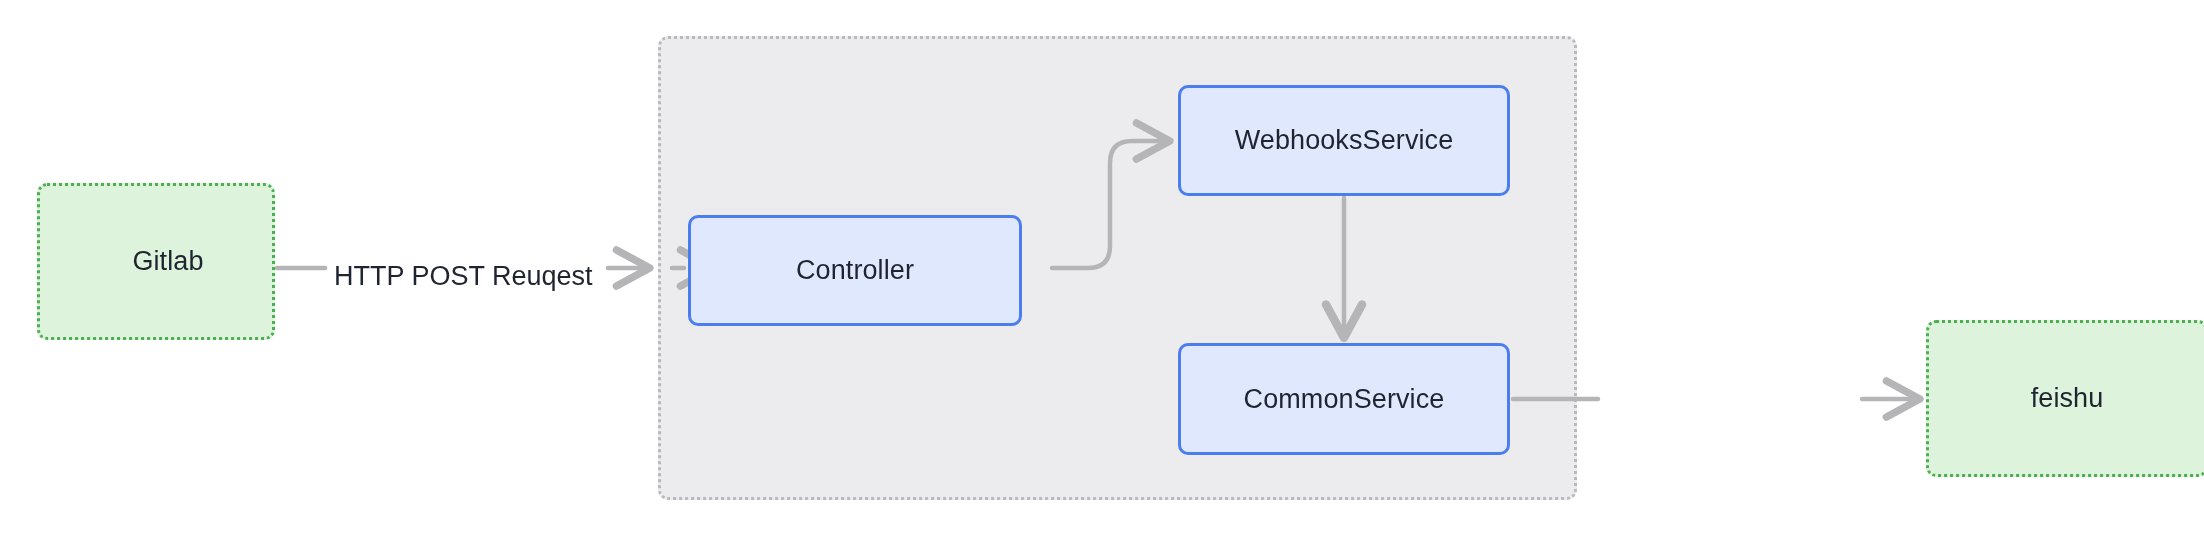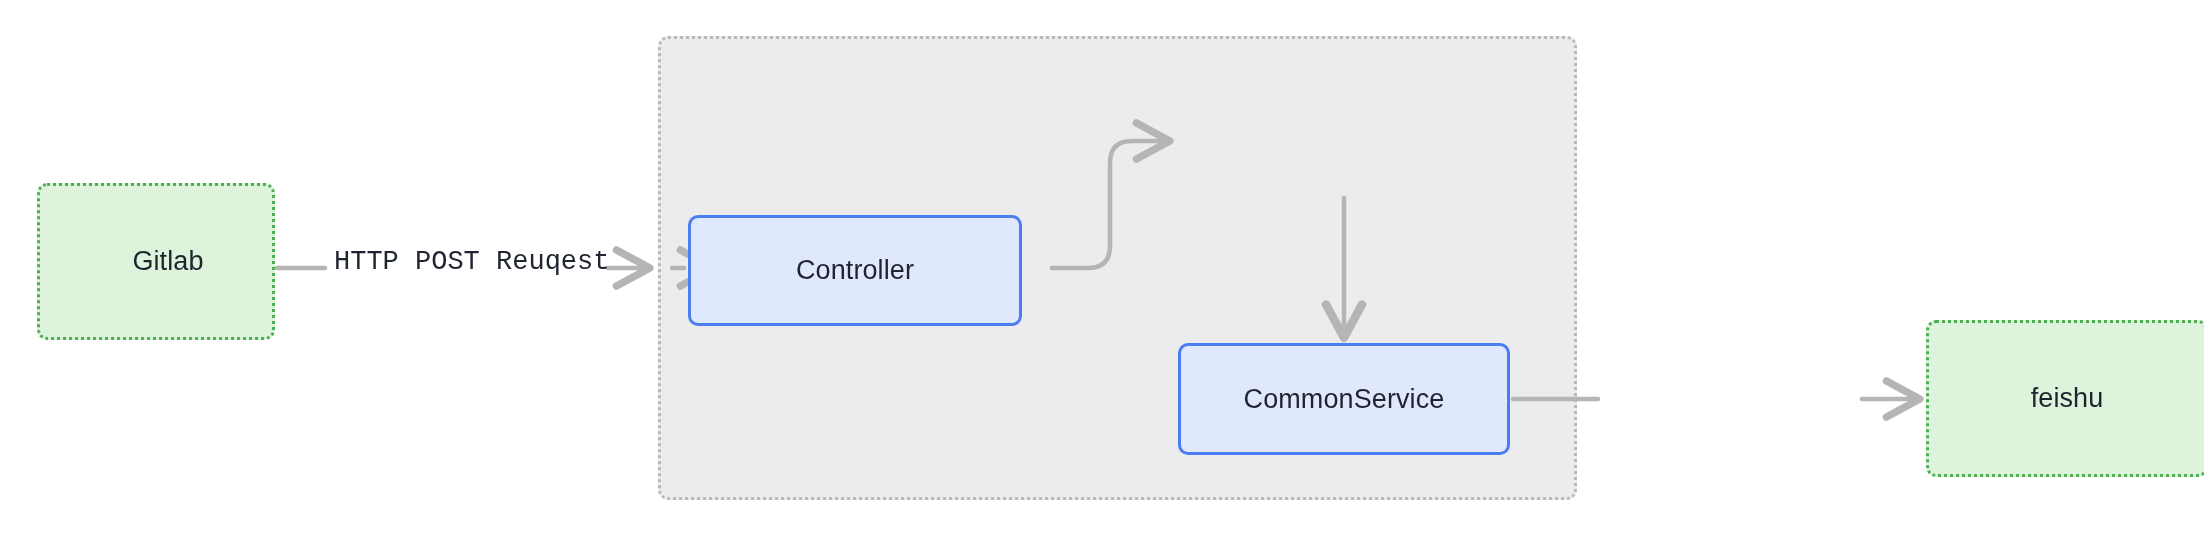--- a/index.html
+++ b/index.html
@@ -108,25 +108,28 @@
   </svg>
 
   <div class="node ext-node" style="left:37px; top:183px; width:238px; height:157px;padding-left:24px;">
     <span class="node-label">Gitlab</span>
   </div>
 
   <div class="node svc-node" style="left:688px; top:215px; width:334px; height:111px;">
     <span class="node-label">Controller</span>
   </div>
 
+  <div class="node svc-node" style="left:1178px; top:85px; width:332px; height:111px;">
+    <span class="node-label">WebhooksService</span>
+  </div>
 
   <div class="node svc-node" style="left:1178px; top:343px; width:332px; height:112px;text-align:right;">
     <span class="node-label">CommonService</span>
   </div>
 
   <div class="node ext-node" style="left:1926px; top:320px; width:282px; height:157px;">
     <span class="node-label">feishu</span>
   </div>
 
-  <div class="edge-label" style="left:334px; top:249px;font-family:Liberation Mono, monospace;">HTTP POST Reuqest</div>
+  <div class="edge-label" style="left:334px; top:263px;">HTTP POST Reuqest</div>
 
 
 </div>
 
 </body></html>

